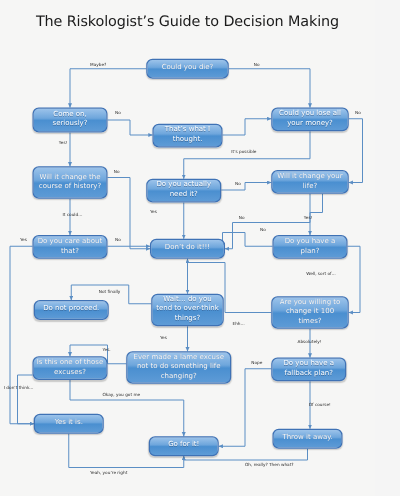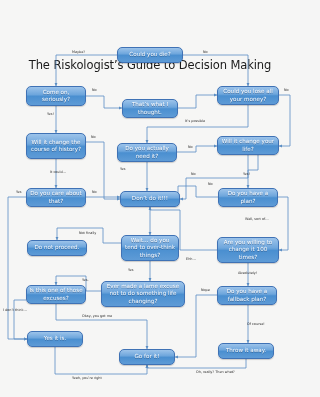--- a/index.html
+++ b/index.html
@@ -19,21 +19,20 @@
     position: absolute;
     top: 10px;
     left: 0;
     width: 300px;
     text-align: center;
     font-size: 11.5px;
     color: #1a1a1a;
     font-family: "DejaVu Sans", sans-serif;
     letter-spacing: -0.1px;
     white-space: nowrap;
-    margin-top: 48px;
   }
   #canvas {
     position: absolute;
     top: 0; left: 0;
     width: 300px;
     height: 397px;
   }
   .node {
     position: absolute;
     box-sizing: border-box;

